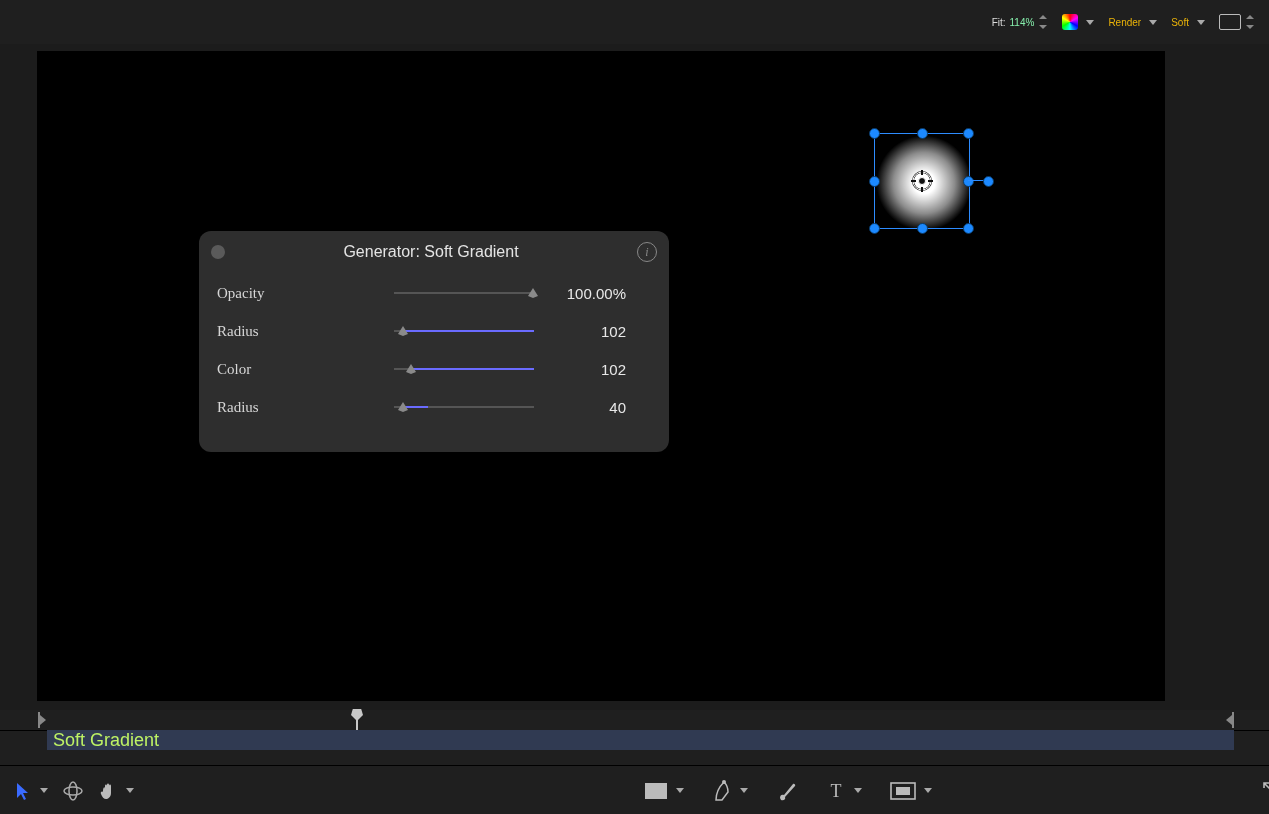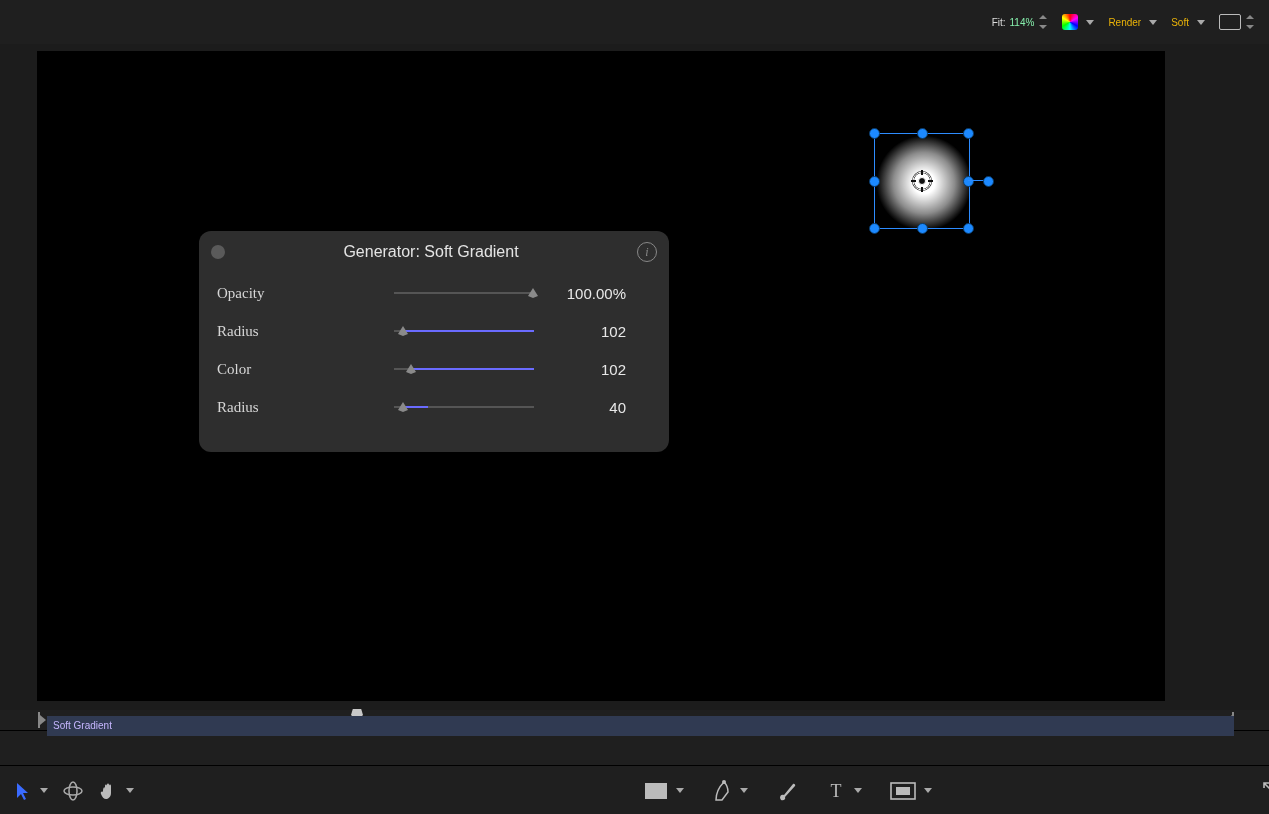--- a/index.html
+++ b/index.html
@@ -133,23 +133,23 @@
     clip-path: polygon(15% 0, 85% 0, 100% 50%, 50% 100%, 0 50%);
     margin-left:-6px;
   }
   .playhead .stem { position:absolute; left:-1px; top:11px; width:2px; height:10px; background:#c8c8c8; }
   .in-mark, .out-mark { position:absolute; top:2px; height:16px; width:7px; }
   .in-mark { border-left:2px solid #888; }
   .in-mark::after { content:""; position:absolute; left:0; top:3px; border-top:5px solid transparent; border-bottom:5px solid transparent; border-left:6px solid #888; }
   .out-mark { border-right:2px solid #888; }
   .out-mark::after { content:""; position:absolute; right:0; top:3px; border-top:5px solid transparent; border-bottom:5px solid transparent; border-right:6px solid #888; }
   .clip-bar {
-    position:absolute; left:47px; right:35px; top:6px; height:20px;
+    position:absolute; left:47px; right:35px; top:20px; height:20px;
     background:#303a52;
-    color:#c4b5fd; font-size:10px; line-height:20px; padding-left:6px;
+    color:#bef264; font-size:18px; line-height:20px; padding-left:6px;
   }
 
   
   .bottom {
     position:absolute; left:0; top:765px; width:1269px; height:49px;
     background:#1f1f1f; border-top:1px solid #000;
     display:flex; align-items:center; padding:0 14px;
   }
   .bottom .left, .bottom .center, .bottom .right { display:flex; align-items:center; gap:14px; }
   .bottom .left { width:300px; }

